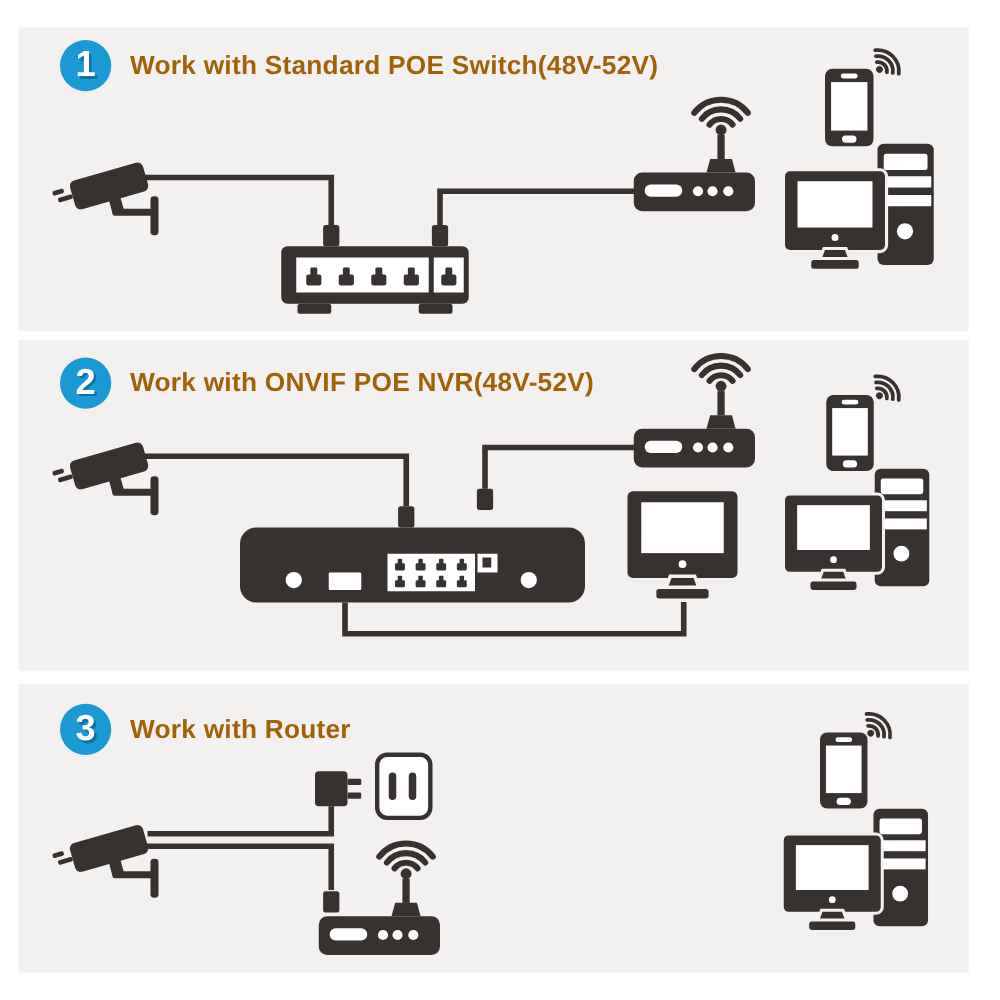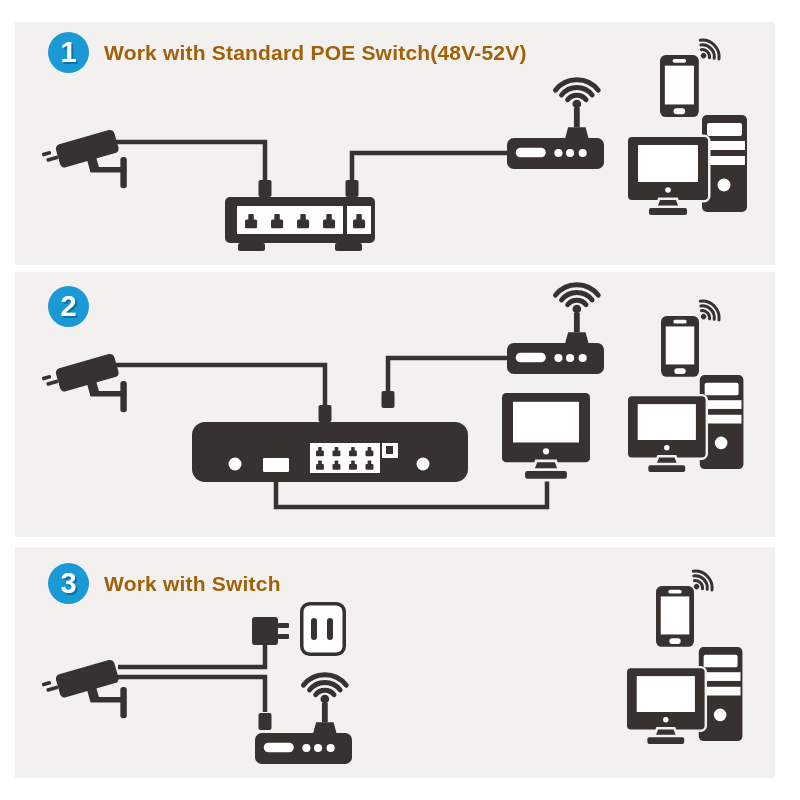--- a/index.html
+++ b/index.html
@@ -164,41 +164,42 @@
     <use href="#ic-router" transform="translate(492,50) scale(0.97)"></use>
     <use href="#ic-phone" transform="translate(645,33) scale(0.97)"></use>
     <use href="#ic-fan" transform="translate(689,6) rotate(45) scale(0.6)"></use>
     <use href="#ic-computer" transform="translate(613,93)"></use>
   </svg>
 </section>
 
 <section class="panel" id="panel2">
   <div class="hdr">
     <div class="badge">2</div>
+    <div class="title">Work with ONVIF POE NVR(48V-52V)</div>
   </div>
   <svg class="diagram" width="760" height="265" viewBox="0 0 760 265">
     <path class="cable" d="M100,93 H310 V133"></path>
     <path class="cable" d="M500,86 H373 V119"></path>
     <path class="cable" d="M261,210 V235 H532 V207"></path>
     <use href="#ic-plug" transform="translate(303.5,133)"></use>
     <use href="#ic-plug" transform="translate(366.5,119)"></use>
     <use href="#ic-cam" transform="translate(29,74) scale(0.92)"></use>
     <use href="#ic-nvr" transform="translate(177,150)"></use>
     <use href="#ic-router" transform="translate(492,5) scale(0.97)"></use>
     <use href="#ic-monitor" transform="translate(487,121) scale(1.1)"></use>
     <use href="#ic-phone" transform="translate(646,44) scale(0.95)"></use>
     <use href="#ic-fan" transform="translate(689,17) rotate(45) scale(0.6)"></use>
     <use href="#ic-computer" transform="translate(613,103) scale(0.97)"></use>
   </svg>
 </section>
 
 <section class="panel" id="panel3">
   <div class="hdr">
     <div class="badge">3</div>
-    <div class="title">Work with Switch</div>
+    <div class="title">Work with Router</div>
   </div>
   <svg class="diagram" width="760" height="231" viewBox="0 0 760 231">
     <path class="cable" d="M103,120 H250 V98"></path>
     <path class="cable" d="M101,130 H250 V165"></path>
     <use href="#ic-plug" transform="translate(243.5,166)"></use>
     <use href="#ic-cam" transform="translate(29,105) scale(0.92)"></use>
     <use href="#ic-adapter" transform="translate(237,70)"></use>
     <use href="#ic-outlet" transform="translate(285,55)"></use>
     <use href="#ic-router" transform="translate(240,120) scale(0.97)"></use>
     <use href="#ic-phone" transform="translate(641,39) scale(0.95)"></use>

